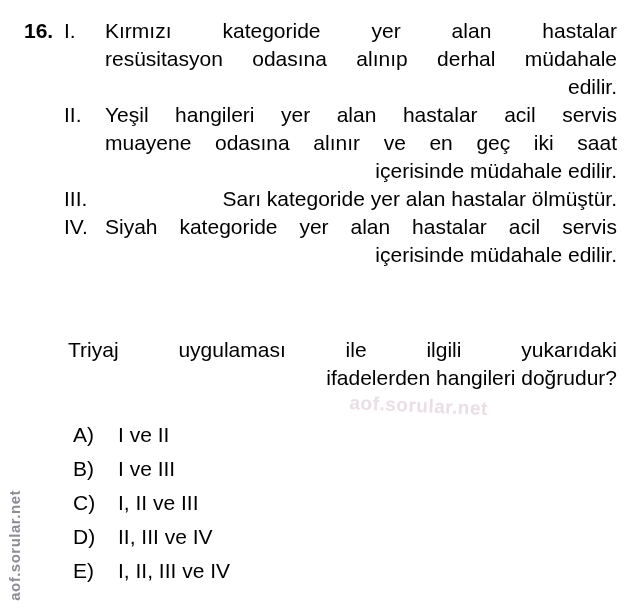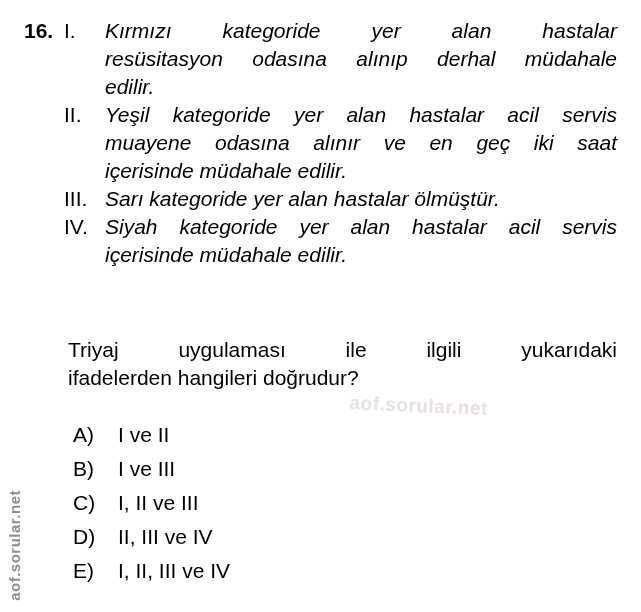--- a/index.html
+++ b/index.html
@@ -24,22 +24,22 @@
   .items {
     position: absolute;
     left: 64px;
     top: 17px;
     width: 553px;
     font-size: 21px;
     line-height: 28px;
   }
   .item { display: flex; }
   .numeral { flex: 0 0 41px; width: 41px; }
-  .itext { flex: 1; width: 512px; font-style: italic; }
-  .line { text-align: left; }
+  .itext { flex: 1; width: 512px; }
+  .line { text-align: right; }
   .just {
     text-align: justify;
     text-align-last: justify;
   }
   .stem {
     position: absolute;
     left: 68px;
     top: 336px;
     width: 549px;
     font-size: 21px;
@@ -101,21 +101,21 @@
       <div class="itext">
         <div class="line just">Kırmızı kategoride yer alan hastalar</div>
         <div class="line just">resüsitasyon odasına alınıp derhal müdahale</div>
         <div class="line">edilir.</div>
       </div>
     </div>
 
     <div class="item">
       <div class="numeral">II.</div>
       <div class="itext">
-        <div class="line just">Yeşil kategoride yer alan hastalar acil servis</div>
+        <div class="line just">Yeşil hangileri yer alan hastalar acil servis</div>
         <div class="line just">muayene odasına alınır ve en geç iki saat</div>
         <div class="line">içerisinde müdahale edilir.</div>
       </div>
     </div>
 
     <div class="item">
       <div class="numeral">III.</div>
       <div class="itext">
         <div class="line">Sarı kategoride yer alan hastalar ölmüştür.</div>
       </div>

